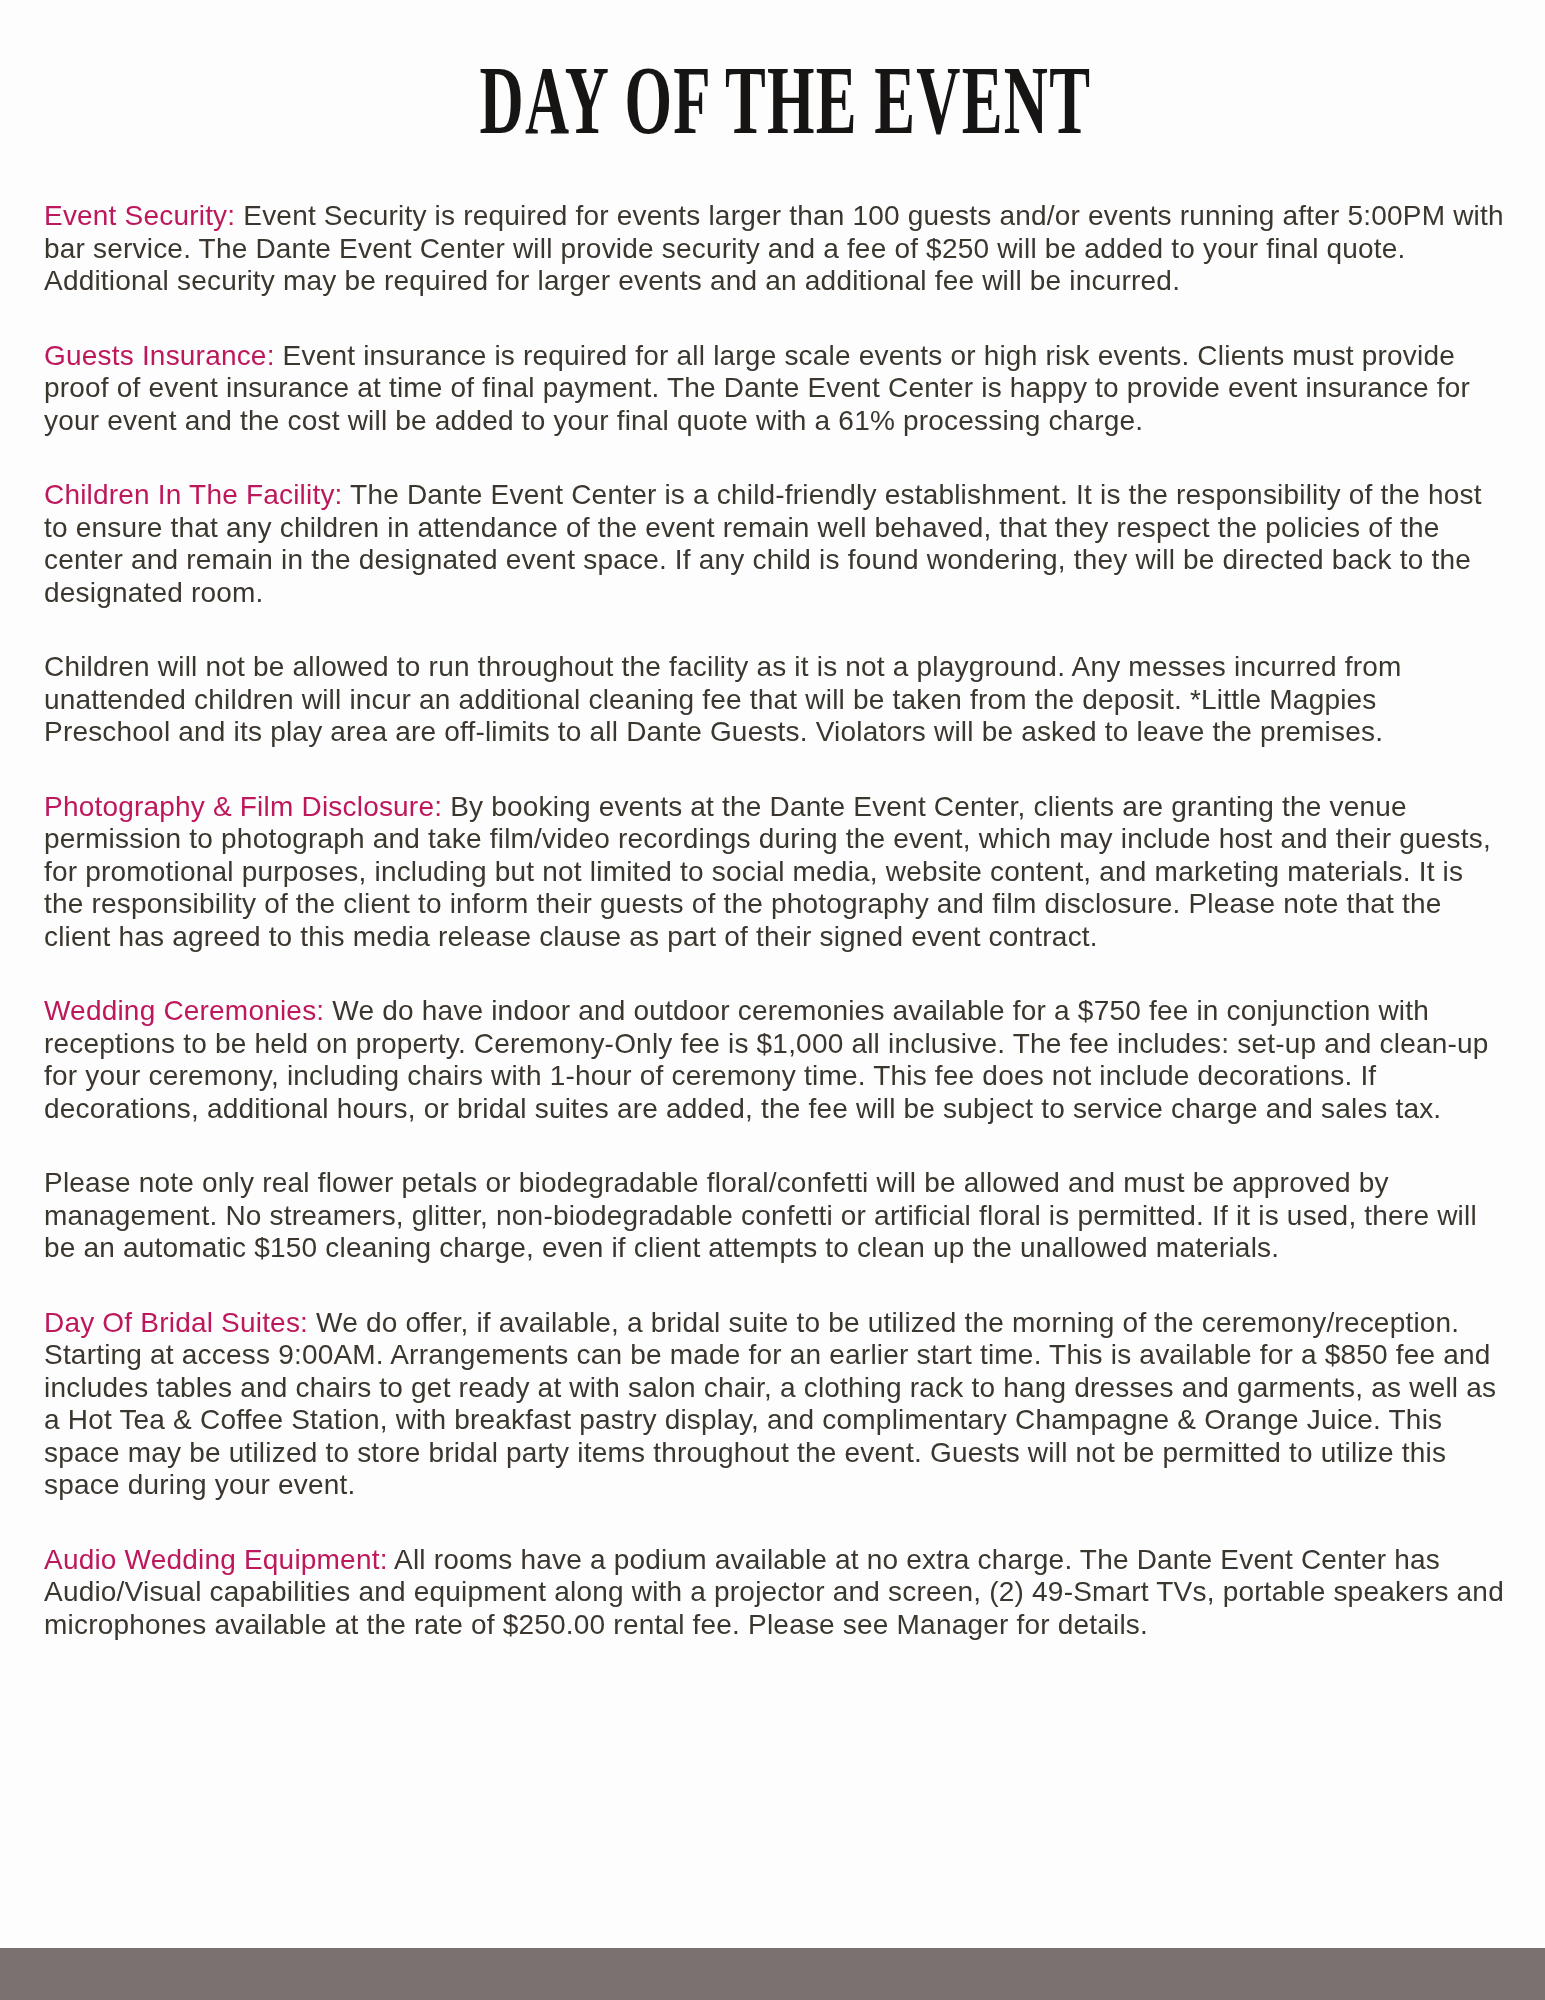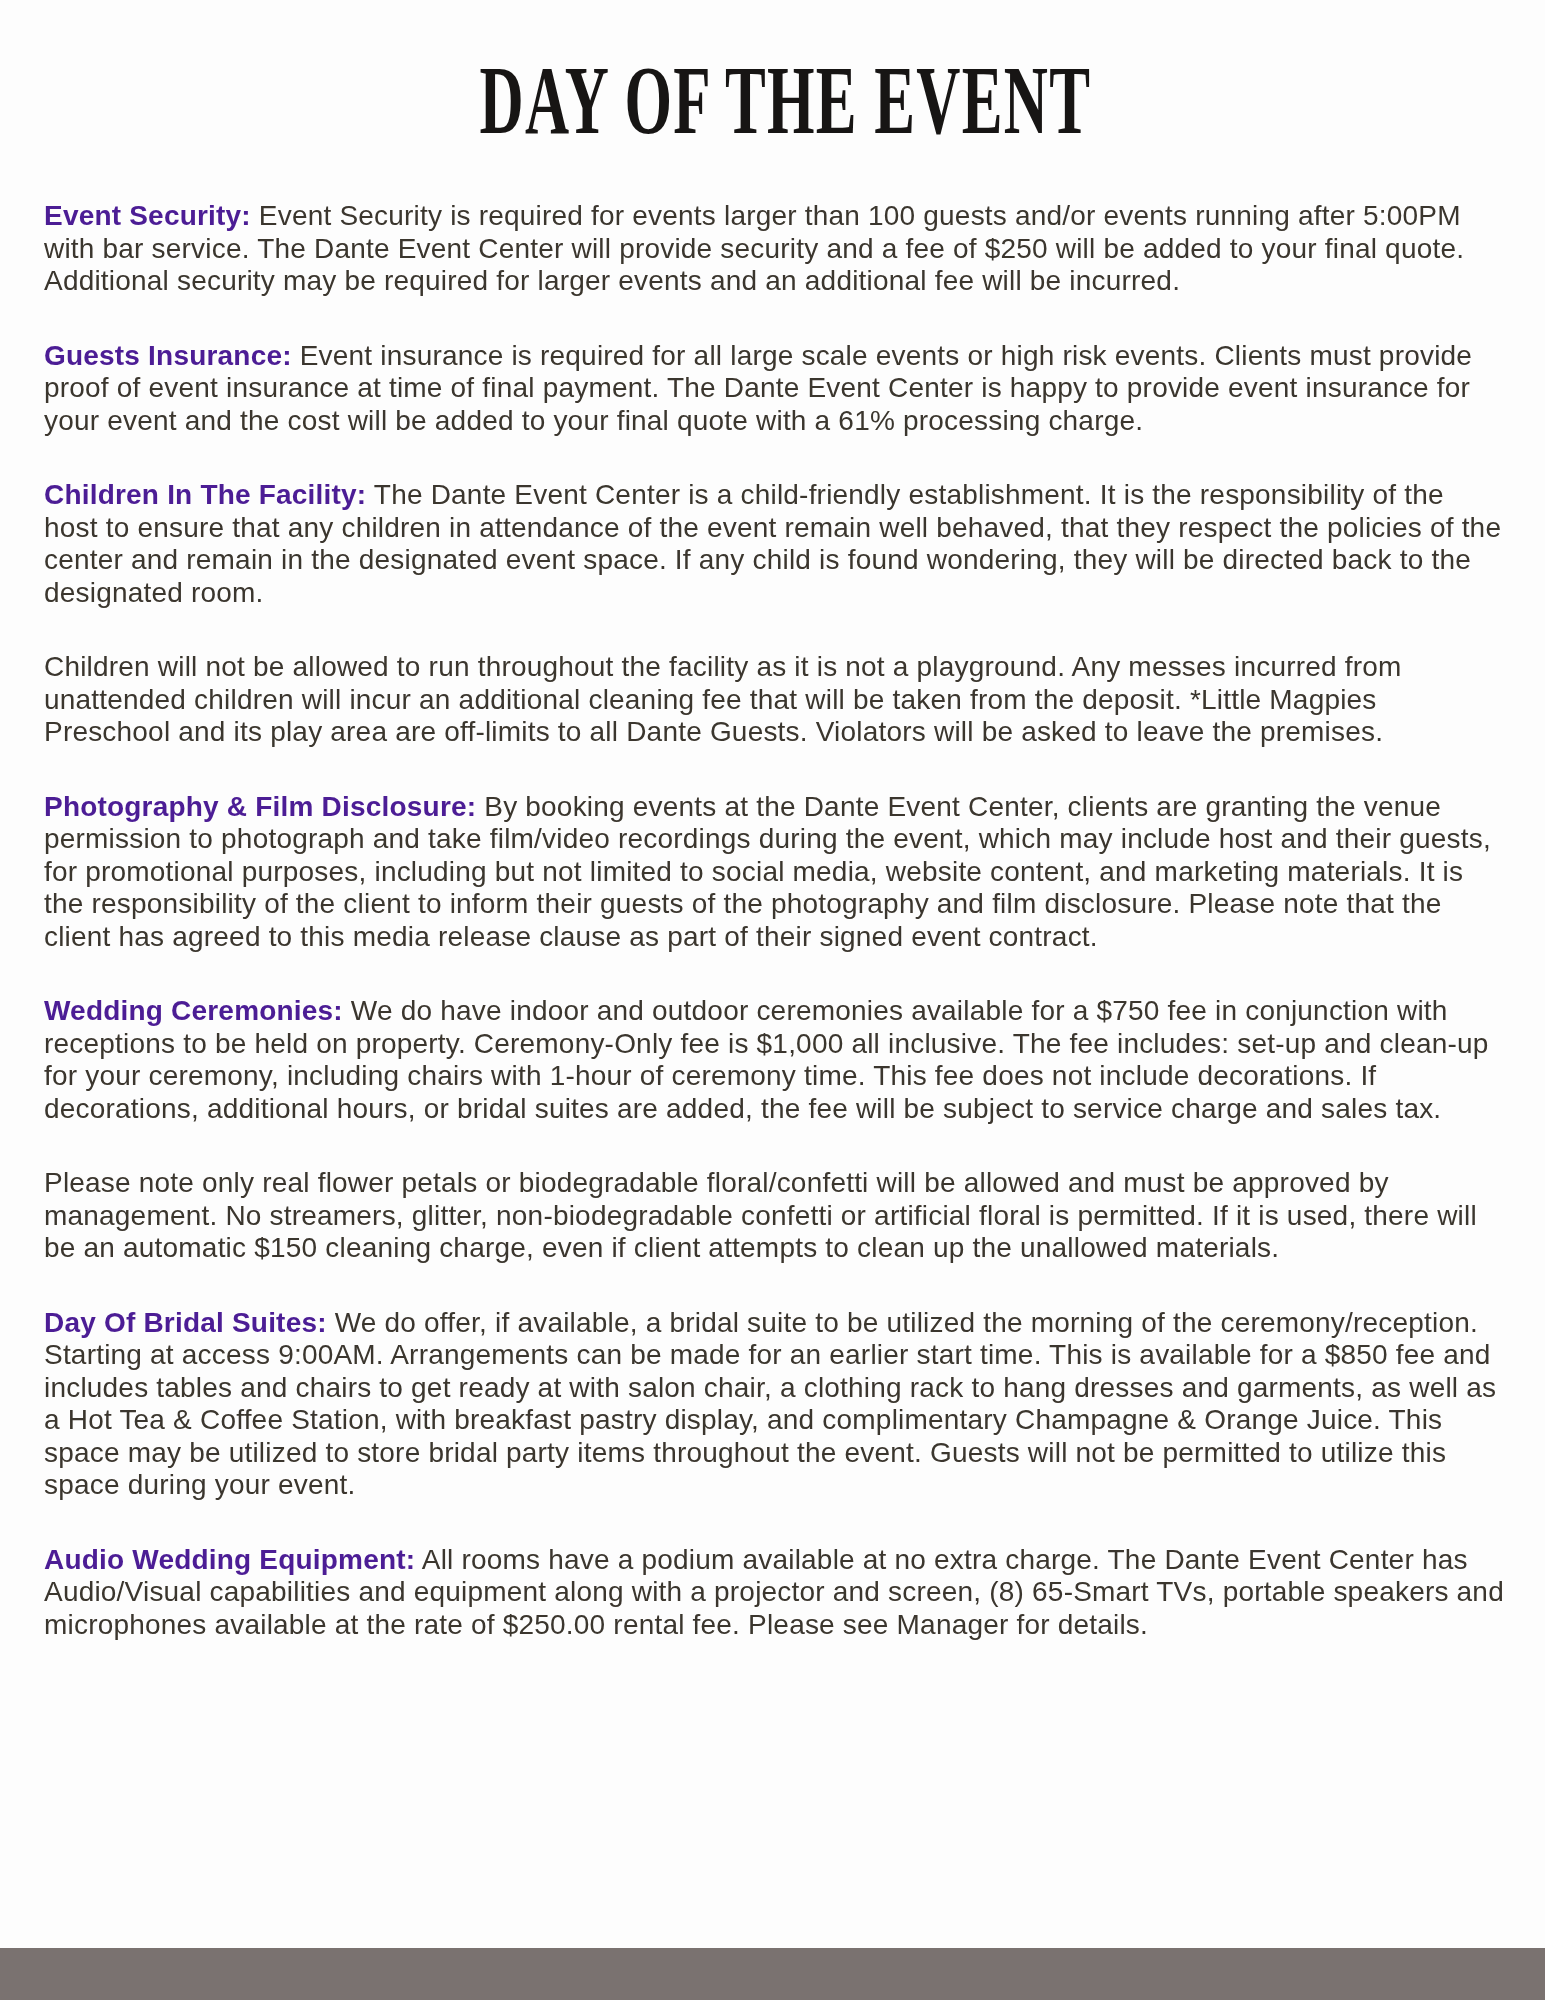--- a/index.html
+++ b/index.html
@@ -43,22 +43,22 @@
     right: 40px;
     color: #3b362e;
     font-size: 28px;
     line-height: 32.5px;
     letter-spacing: 0.2px;
   }
   .content p {
     margin: 0 0 42px 0;
   }
   .content strong {
-    font-weight: 700;
-    color: #4c1d95;
+    font-weight: 400;
+    color: #be185d;
   }
   .footer-bar {
     position: absolute;
     left: 0;
     right: 0;
     bottom: 0;
     height: 52px;
     background: #7a7270;
   }
 </style>
@@ -81,18 +81,18 @@
     <p><strong></strong><span>Children will not be allowed to run throughout the facility as it is not a playground. Any messes incurred from unattended children will incur an additional cleaning fee that will be taken from the deposit. *Little Magpies Preschool and its play area are off-limits to all Dante Guests. Violators will be asked to leave the premises.</span></p>
 
     <p><strong>Photography &amp; Film Disclosure:</strong><span> By booking events at the Dante Event Center, clients are granting the venue permission to photograph and take film/video recordings during the event, which may include host and their guests, for promotional purposes, including but not limited to social media, website content, and marketing materials. It is the responsibility of the client to inform their guests of the photography and film disclosure. Please note that the client has agreed to this media release clause as part of their signed event contract.</span></p>
 
     <p><strong>Wedding Ceremonies:</strong><span> We do have indoor and outdoor ceremonies available for a $750 fee in conjunction with receptions to be held on property. Ceremony-Only fee is $1,000 all inclusive. The fee includes: set-up and clean-up for your ceremony, including chairs with 1-hour of ceremony time. This fee does not include decorations. If decorations, additional hours, or bridal suites are added, the fee will be subject to service charge and sales tax.</span></p>
 
     <p><strong></strong><span>Please note only real flower petals or biodegradable floral/confetti will be allowed and must be approved by management. No streamers, glitter, non-biodegradable confetti or artificial floral is permitted. If it is used, there will be an automatic $150 cleaning charge, even if client attempts to clean up the unallowed materials.</span></p>
 
     <p><strong>Day Of Bridal Suites:</strong><span> We do offer, if available, a bridal suite to be utilized the morning of the ceremony/reception. Starting at access 9:00AM. Arrangements can be made for an earlier start time. This is available for a $850 fee and includes tables and chairs to get ready at with salon chair, a clothing rack to hang dresses and garments, as well as a Hot Tea &amp; Coffee Station, with breakfast pastry display, and complimentary Champagne &amp; Orange Juice. This space may be utilized to store bridal party items throughout the event. Guests will not be permitted to utilize this space during your event.</span></p>
 
-    <p><strong>Audio Wedding Equipment:</strong><span> All rooms have a podium available at no extra charge. The Dante Event Center has Audio/Visual capabilities and equipment along with a projector and screen, (8) 65-Smart TVs, portable speakers and microphones available at the rate of $250.00 rental fee. Please see Manager for details.</span></p>
+    <p><strong>Audio Wedding Equipment:</strong><span> All rooms have a podium available at no extra charge. The Dante Event Center has Audio/Visual capabilities and equipment along with a projector and screen, (2) 49-Smart TVs, portable speakers and microphones available at the rate of $250.00 rental fee. Please see Manager for details.</span></p>
   </div>
 
   <div class="footer-bar"></div>
 
 </div>
 
 </body></html>

